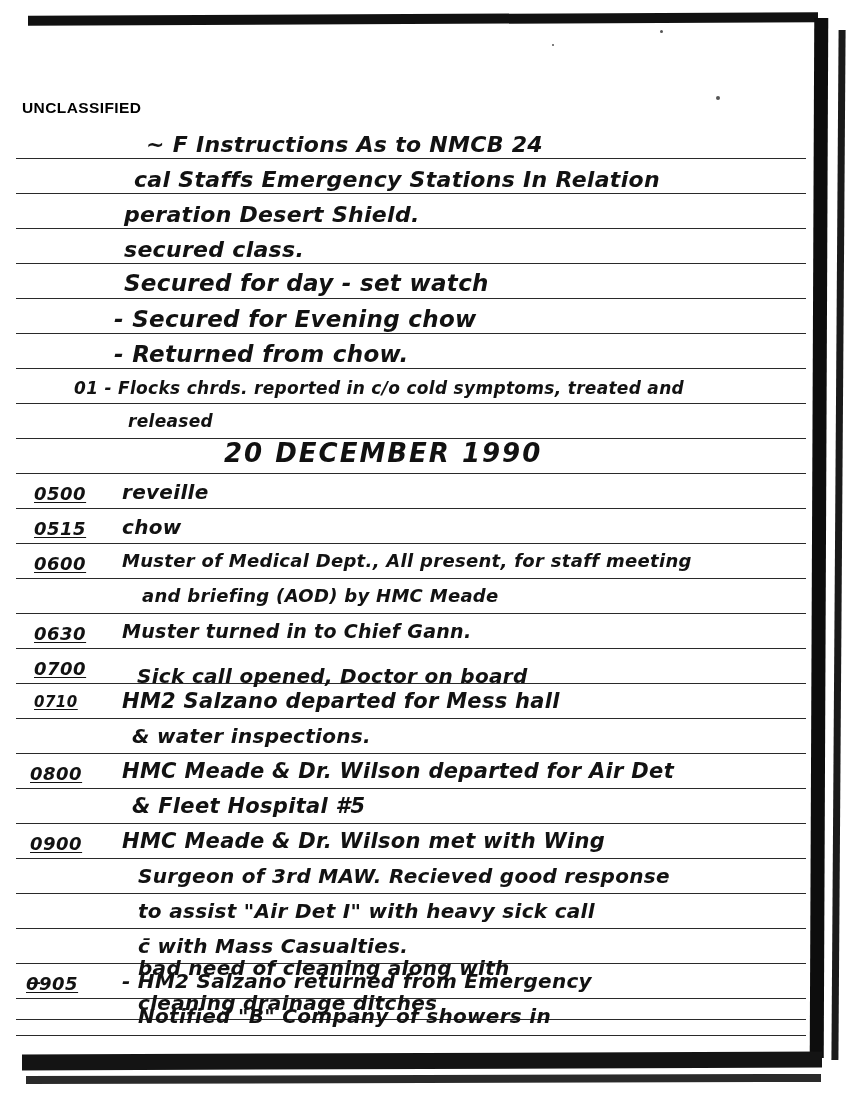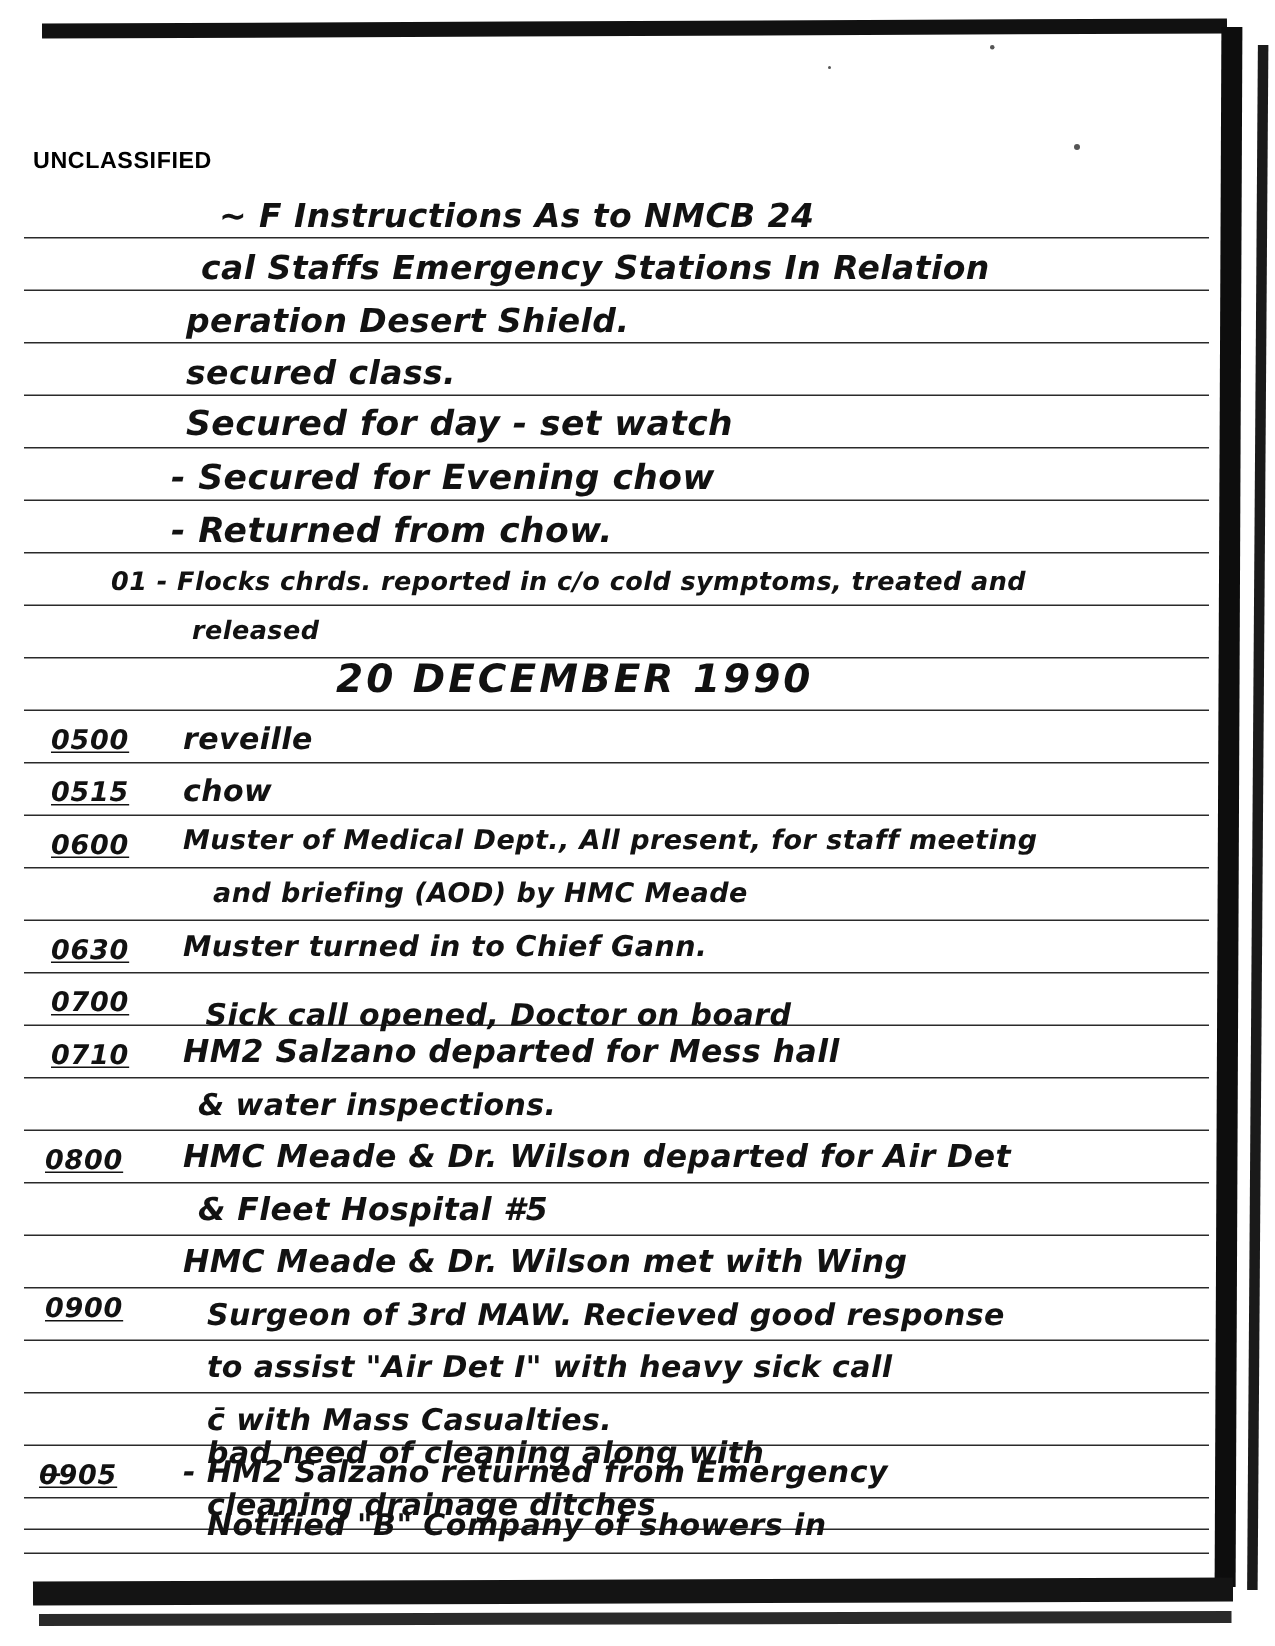--- a/index.html
+++ b/index.html
@@ -189,29 +189,29 @@
     <div class="time" style="left:18px;top:427px;font-size:18px;">0600</div>
     <div class="hw" style="left:106px;top:424px;font-size:18px;">Muster of Medical Dept., All present, for staff meeting</div>
     <div class="hw" style="left:126px;top:459px;font-size:18px;">and briefing (AOD) by HMC Meade</div>
 
     <div class="time" style="left:18px;top:497px;font-size:18px;">0630</div>
     <div class="hw" style="left:106px;top:494px;font-size:19px;">Muster turned in to Chief Gann.</div>
 
     <div class="time" style="left:18px;top:532px;font-size:18px;">0700</div>
     <div class="hw" style="left:121px;top:528px;font-size:20px;margin-top:10px;">Sick call opened, Doctor on board</div>
 
-    <div class="time" style="left:18px;top:567px;font-size:18px;text-align:center;">0710</div>
+    <div class="time" style="left:18px;top:567px;font-size:15px;text-align:center;">0710</div>
     <div class="hw" style="left:106px;top:563px;font-size:21px;">HM2 Salzano departed for  Mess hall</div>
     <div class="hw" style="left:116px;top:598px;font-size:20px;">&amp; water inspections.</div>
 
     <div class="time" style="left:14px;top:637px;font-size:18px;">0800</div>
     <div class="hw" style="left:106px;top:633px;font-size:21px;">HMC Meade &amp; Dr. Wilson departed for Air Det</div>
     <div class="hw" style="left:116px;top:668px;font-size:21px;">&amp; Fleet Hospital #5</div>
 
-    <div class="time" style="left:14px;top:707px;font-size:18px;margin-top:29px;">0900</div>
+    <div class="time" style="left:14px;top:707px;font-size:18px;">0900</div>
     <div class="hw" style="left:106px;top:703px;font-size:21px;">HMC Meade &amp; Dr. Wilson met with Wing</div>
     <div class="hw" style="left:122px;top:738px;font-size:20px;">Surgeon of 3rd MAW. Recieved good response</div>
     <div class="hw" style="left:122px;top:773px;font-size:20px;">to assist "Air Det I" with heavy sick call</div>
     <div class="hw" style="left:122px;top:808px;font-size:20px;">c̄ with Mass Casualties.</div>
 
     <div class="time" style="left:10px;top:847px;font-size:18px;">0905</div>
     <div class="hw" style="left:106px;top:843px;font-size:20px;">-  HM2 Salzano returned from Emergency</div>
     <div class="hw" style="left:122px;top:878px;font-size:20px;">Notified "B" Company of showers in</div>
 
   </div>

